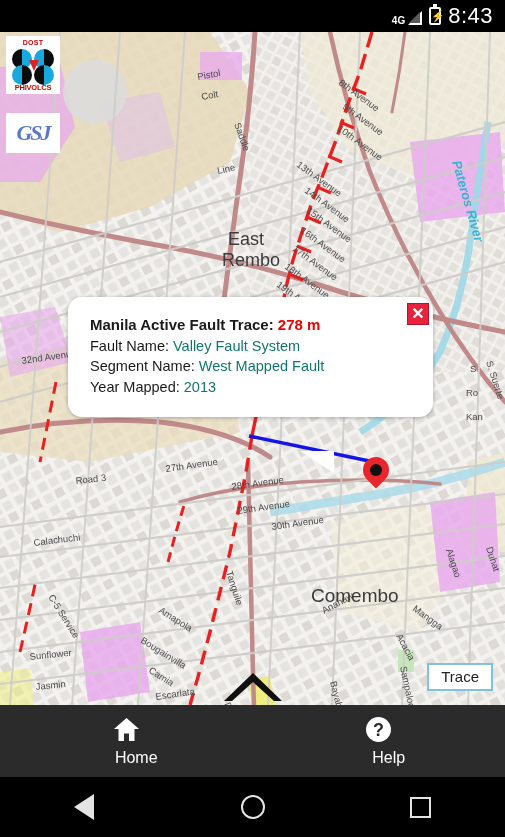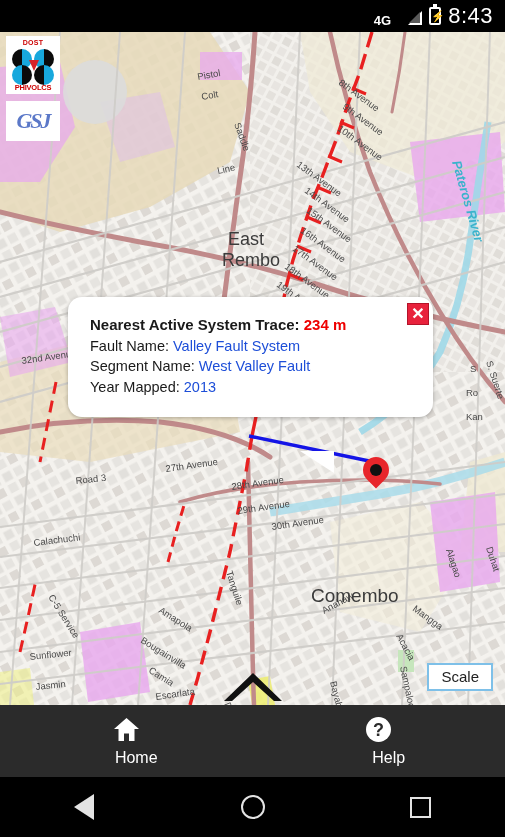--- a/index.html
+++ b/index.html
@@ -11,21 +11,21 @@
   }
 
   
   #status-bar{
     position:absolute; top:0; left:0; width:505px; height:32px;
     background:#000; color:#fff;
     display:flex; align-items:center; justify-content:flex-end;
     padding-right:12px; gap:7px; z-index:60;
   }
   .sb-net{ display:flex; align-items:flex-end; height:18px; }
-  .sb-net .lbl{ font-size:13px; line-height:9px; font-weight:bold; margin-right:17px;text-align:center; }
+  .sb-net .lbl{ font-size:10px; line-height:9px; font-weight:bold; margin-right:3px;text-align:center; }
   .sb-tri{ width:0;height:0;border-style:solid;border-width:0 0 14px 14px;
            border-color:transparent transparent #fff transparent; position:relative;}
   .sb-tri:after{content:"";position:absolute;left:-13px;top:1px;width:0;height:0;
       border-style:solid;border-width:0 0 11px 11px;
       border-color:transparent transparent #5a5a5a transparent;}
   .sb-batt{ position:relative; width:12px; height:18px; border:2px solid #fff;
             border-radius:2px; }
   .sb-batt:before{content:"";position:absolute;top:-5px;left:2px;width:4px;height:3px;background:#fff;}
   .sb-bolt{ position:absolute; inset:0; color:#fff; font-size:11px; line-height:14px; text-align:center;}
   #clock{ font-size:22px; font-weight:500; letter-spacing:.5px; }
@@ -43,36 +43,36 @@
     width:54px; height:58px; background:#fff; position:relative;
     display:block; border:1px solid #fff;
   }
   #phivolcs-logo .dost{ position:absolute; top:2px; left:0; right:0; text-align:center;
     font-size:7px; font-weight:bold; color:#cc0000; letter-spacing:.3px;}
   #phivolcs-logo .name{ position:absolute; bottom:1px; left:0; right:0; text-align:center;
     font-size:7.5px; font-weight:bold; color:#cc0000; letter-spacing:-.2px;}
   .pv-q{ position:absolute; width:20px; height:20px; border-radius:50%; overflow:hidden;}
   .pv-q i{ position:absolute; width:10px; height:20px; top:0; display:block;}
   #gsj-logo{
-    margin-top:7px; width:54px; height:40px; background:#fff;
+    margin-top:19px; width:54px; height:40px; background:#fff;
     display:flex; align-items:center; justify-content:center;
     font-family:"Liberation Serif", serif; font-style:italic; font-weight:bold;
     font-size:22px; color:#5b78c8; letter-spacing:-2px;
   }
 
   
   #popup{
     position:absolute; left:68px; top:265px; width:365px;
     background:#fff; border-radius:14px; padding:18px 16px 20px 22px;
     z-index:30; box-shadow:0 1px 4px rgba(0,0,0,.28);
   }
   #popup .line{ font-size:14.5px; color:#1a1a1a; line-height:20.5px; white-space:nowrap;}
   #popup .b{ font-weight:bold; font-size:15px; }
   .val-red{ color:#ee0000; font-weight:bold; }
-  .val-blue{ color:#1d4ed8; }
+  .val-blue{ color:#0f766e; }
   #popup-close{
     position:absolute; top:6px; right:4px; width:22px; height:22px;
     background:#e8223c; border:1px solid #b3142a; color:#fff;
     font-size:16px; font-weight:bold; line-height:19px; text-align:center;
     cursor:pointer;
   }
   #popup-tail{
     position:absolute; left:300px; top:419px; width:0; height:0;
     border-style:solid; border-width:22px 0 0 34px;
     border-color:#fff transparent transparent transparent; z-index:29;
@@ -318,38 +318,38 @@
   </div>
 
   <svg id="map-chevron" width="62" height="34" viewBox="0 0 62 34">
     <path d="M2 32 L31 4 L60 32 L52 32 L31 13 L10 32 Z" fill="#111"></path>
   </svg>
 
   <div id="popup-tail"></div>
   <div id="popup">
     <div id="popup-close">✕</div>
     <div class="line b">
-      <span>Nearest Active System Trace:</span>
-      <span class="val-red">234 m</span>
+      <span>Manila Active Fault Trace:</span>
+      <span class="val-red">278 m</span>
     </div>
     <div class="line">
       <span>Fault Name:</span>
       <span class="val-blue">Valley Fault System</span>
     </div>
     <div class="line">
       <span>Segment Name:</span>
-      <span class="val-blue">West Valley Fault</span>
+      <span class="val-blue">West Mapped Fault</span>
     </div>
     <div class="line">
       <span>Year Mapped:</span>
       <span class="val-blue">2013</span>
     </div>
   </div>
 
-  <div id="legend-btn">Scale</div>
+  <div id="legend-btn">Trace</div>
 </div>
 
 <div id="bottom-nav">
 
   <div class="nav-item">
     <span class="nav-ico">
       <svg width="27" height="25" viewBox="0 0 27 25">
         <path d="M13.5 1 L26 12 L21.5 12 L21.5 24 L16 24 L16 16.5 L11 16.5 L11 24 L5.5 24 L5.5 12 L1 12 Z" fill="#fff"></path>
       </svg>
     </span>

